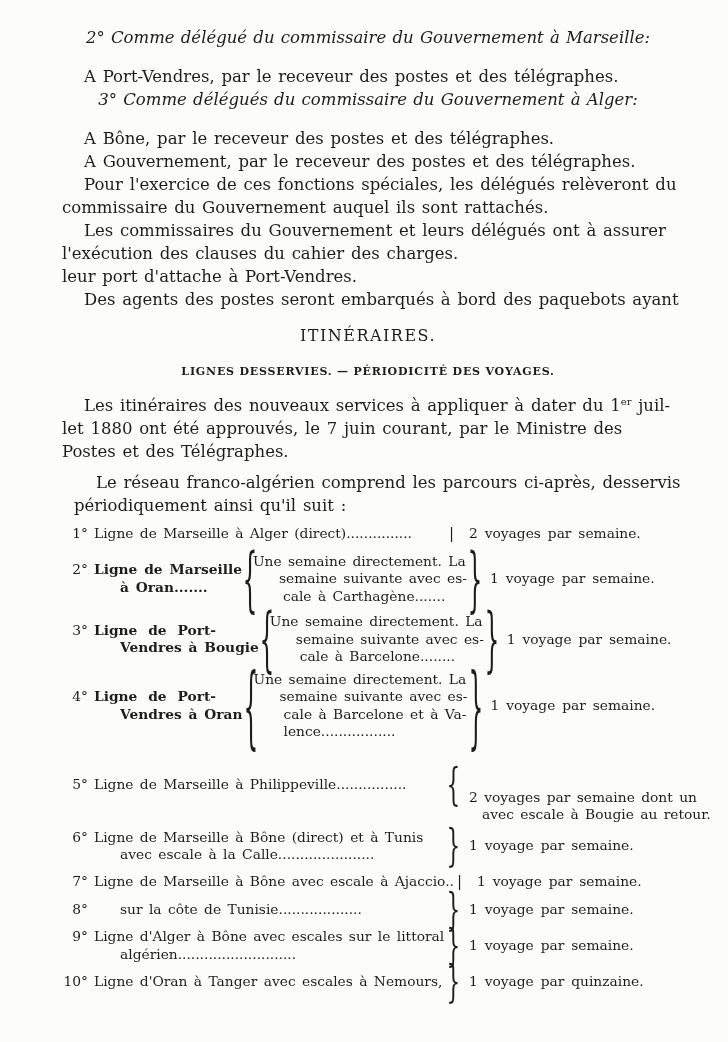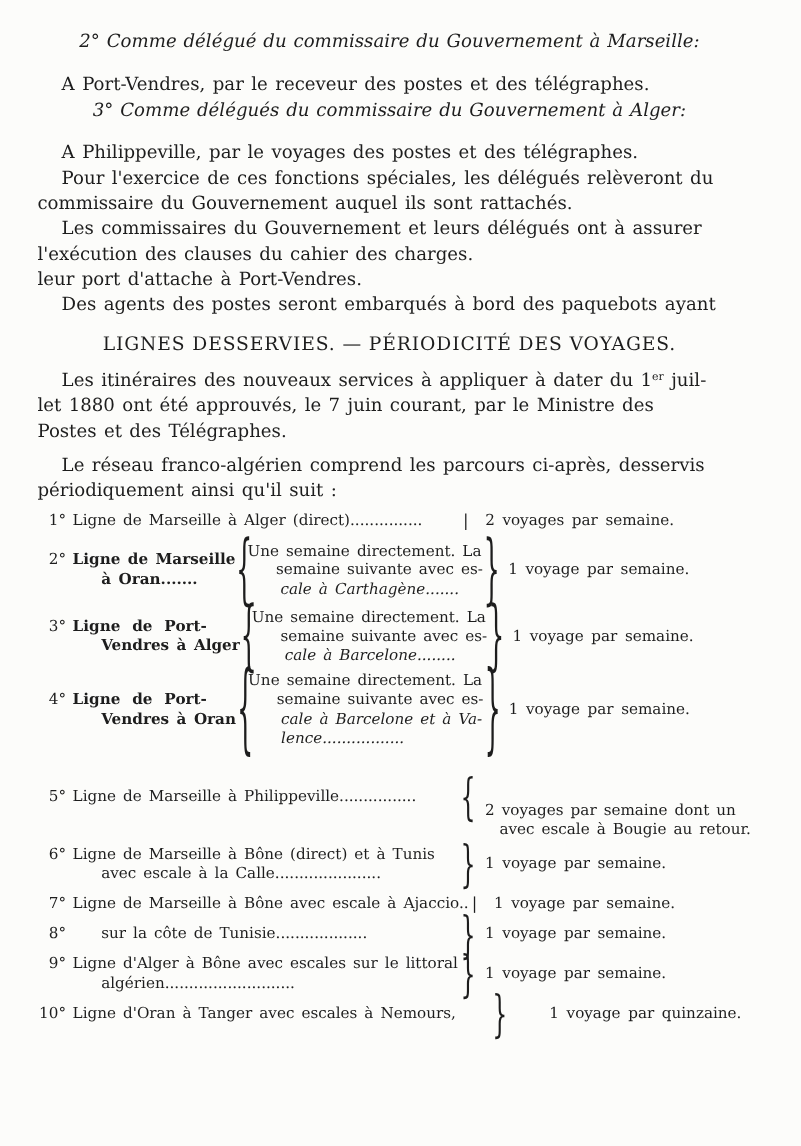--- a/index.html
+++ b/index.html
@@ -3,78 +3,80 @@
 <meta charset="utf-8">
 <style>
   * { margin:0; padding:0; box-sizing:border-box; }
   html,body { width:728px; height:1042px; }
   body {
     background:#fcfcfa;
     color:#1d1d1d;
     font-family:"DejaVu Serif","Liberation Serif",serif;
     overflow:hidden;
   }
-  .page { width:728px; height:760px; padding:26px 54px 0 34px; }
+  .page { width:728px; height:760px; padding:26px 54px 0 62px; }
 
   
   .line { font-size:16.5px; line-height:23px; white-space:nowrap; word-spacing:1.5px; }
   .indent { padding-left:22px; }
   .center-it { text-align:center; font-style:italic; font-size:16.5px; line-height:23px; word-spacing:1px; }
 
   .mb16 { margin-bottom:16px; }
   .mb22 { }
 
   .title-main { text-align:center; font-size:16px; letter-spacing:1.5px; line-height:22px; margin-top:14px; }
-  .title-sub  { text-align:center; font-size:17px; font-weight:normal; letter-spacing:0.8px; line-height:16px; margin-top:17px; }
+  .title-sub  { text-align:center; font-size:11px; font-weight:bold; letter-spacing:0.8px; line-height:16px; margin-top:17px; }
 
   .para  { margin-top:10px; }
-  .para2 { margin-top:8px; }
+  .para2 { margin-top:8px;margin-left:12px; }
   .sup { font-size:10px; vertical-align:6px;margin-top:44px; }
 
   
   .t-row { display:flex; align-items:center; font-size:13.8px; line-height:17.5px; word-spacing:2px; white-space:nowrap; }
   .num { flex:0 0 32px; text-align:right; padding-right:6px; }
   .leftgrp { display:flex; align-items:flex-start; }
   .leftgrp.fix { flex:0 0 384px; }
   .lblfix { flex:0 0 352px; }
   .lblcol { flex:0 0 132px;font-weight:bold; }
   .midcol { flex:0 0 206px; }
   .sp  { word-spacing:6px; }
   .ind1 { padding-left:26px; }
-  .ind2 { padding-left:30px;font-style:italic; }
+  .ind2 { padding-left:30px; }
   .freq { padding-left:12px; word-spacing:2.5px; }
   .freqcol { padding-left:12px;margin-top:42px; }
   .freqcol .find { padding-left:13px; }
   .sep { padding:0 3px; font-size:15px; }
   .brace {
     display:inline-block; width:11px; text-align:center;
     font-family:"DejaVu Serif",serif; line-height:1; transform-origin:center;
   }
   .b2 { font-size:24px; transform:scaleY(1.9)  scaleX(0.9); }
   .b3 { font-size:26px; transform:scaleY(2.7)  scaleX(0.9); }
-  .b4 { font-size:26px; transform:scaleY(3.45) scaleX(0.9); } .mt5{margin-top:5px;} .mt6{margin-top:6px;} .mt7{margin-top:7px;justify-content:space-between;}
+  .b4 { font-size:26px; transform:scaleY(3.45) scaleX(0.9); } .mt5{margin-top:5px;} .mt6{margin-top:6px;} .mt7{margin-top:7px;}
   .mt8{margin-top:8px;} .mt9{margin-top:9px;} .mt10{margin-top:10px;}
 </style>
 </head>
 <body>
 
 <div class="page">
 
   <div class="center-it mb16">2° Comme délégué du commissaire du Gouvernement à Marseille:</div>
   <div class="line indent mb22">A Port-Vendres, par le receveur des postes et des télégraphes.</div>
   <div class="center-it mb16">3° Comme délégués du commissaire du Gouvernement à Alger:</div>
 
-  <div class="line indent">A Philippeville, par le voyages des postes et des télégraphes.</div>
+  <div class="line indent">A Bône, par le receveur des postes et des télégraphes.</div>
+  <div class="line indent">A Gouvernement, par le receveur des postes et des télégraphes.</div>
   <div class="line indent">Pour l'exercice de ces fonctions spéciales, les délégués relèveront du</div>
   <div class="line">commissaire du Gouvernement auquel ils sont rattachés.</div>
   <div class="line indent">Les commissaires du Gouvernement et leurs délégués ont à assurer</div>
   <div class="line">l'exécution des clauses du cahier des charges.</div>
   <div class="line">leur port d'attache à Port-Vendres.</div>
   <div class="line indent">Des agents des postes seront embarqués à bord des paquebots ayant</div>
 
+  <div class="title-main">ITINÉRAIRES.</div>
   <div class="title-sub">LIGNES DESSERVIES. — PÉRIODICITÉ DES VOYAGES.</div>
 
   <div class="para">
     <div class="line indent">
       <span>Les itinéraires des nouveaux services à appliquer à dater du 1</span><span class="sup">er</span><span> juil-</span>
     </div>
     <div class="line">let 1880 ont été approuvés, le 7 juin courant, par le Ministre des</div>
     <div class="line">Postes et des Télégraphes.</div>
   </div>
 
@@ -108,21 +110,21 @@
     </div>
     <span class="brace b3">}</span>
     <span class="freq">1 voyage par semaine.</span>
   </div>
 
   <div class="t-row mt8">
     <div class="leftgrp">
       <span class="num">3°</span>
       <div class="lblcol">
         <div class="sp">Ligne de Port-</div>
-        <div class="ind1">Vendres à Alger</div>
+        <div class="ind1">Vendres à Bougie</div>
       </div>
     </div>
     <span class="brace b3">{</span>
     <div class="midcol">
       <div>Une semaine directement. La</div>
       <div class="ind1">semaine suivante avec es-</div>
       <div class="ind2">cale à Barcelone........</div>
     </div>
     <span class="brace b3">}</span>
     <span class="freq">1 voyage par semaine.</span>

